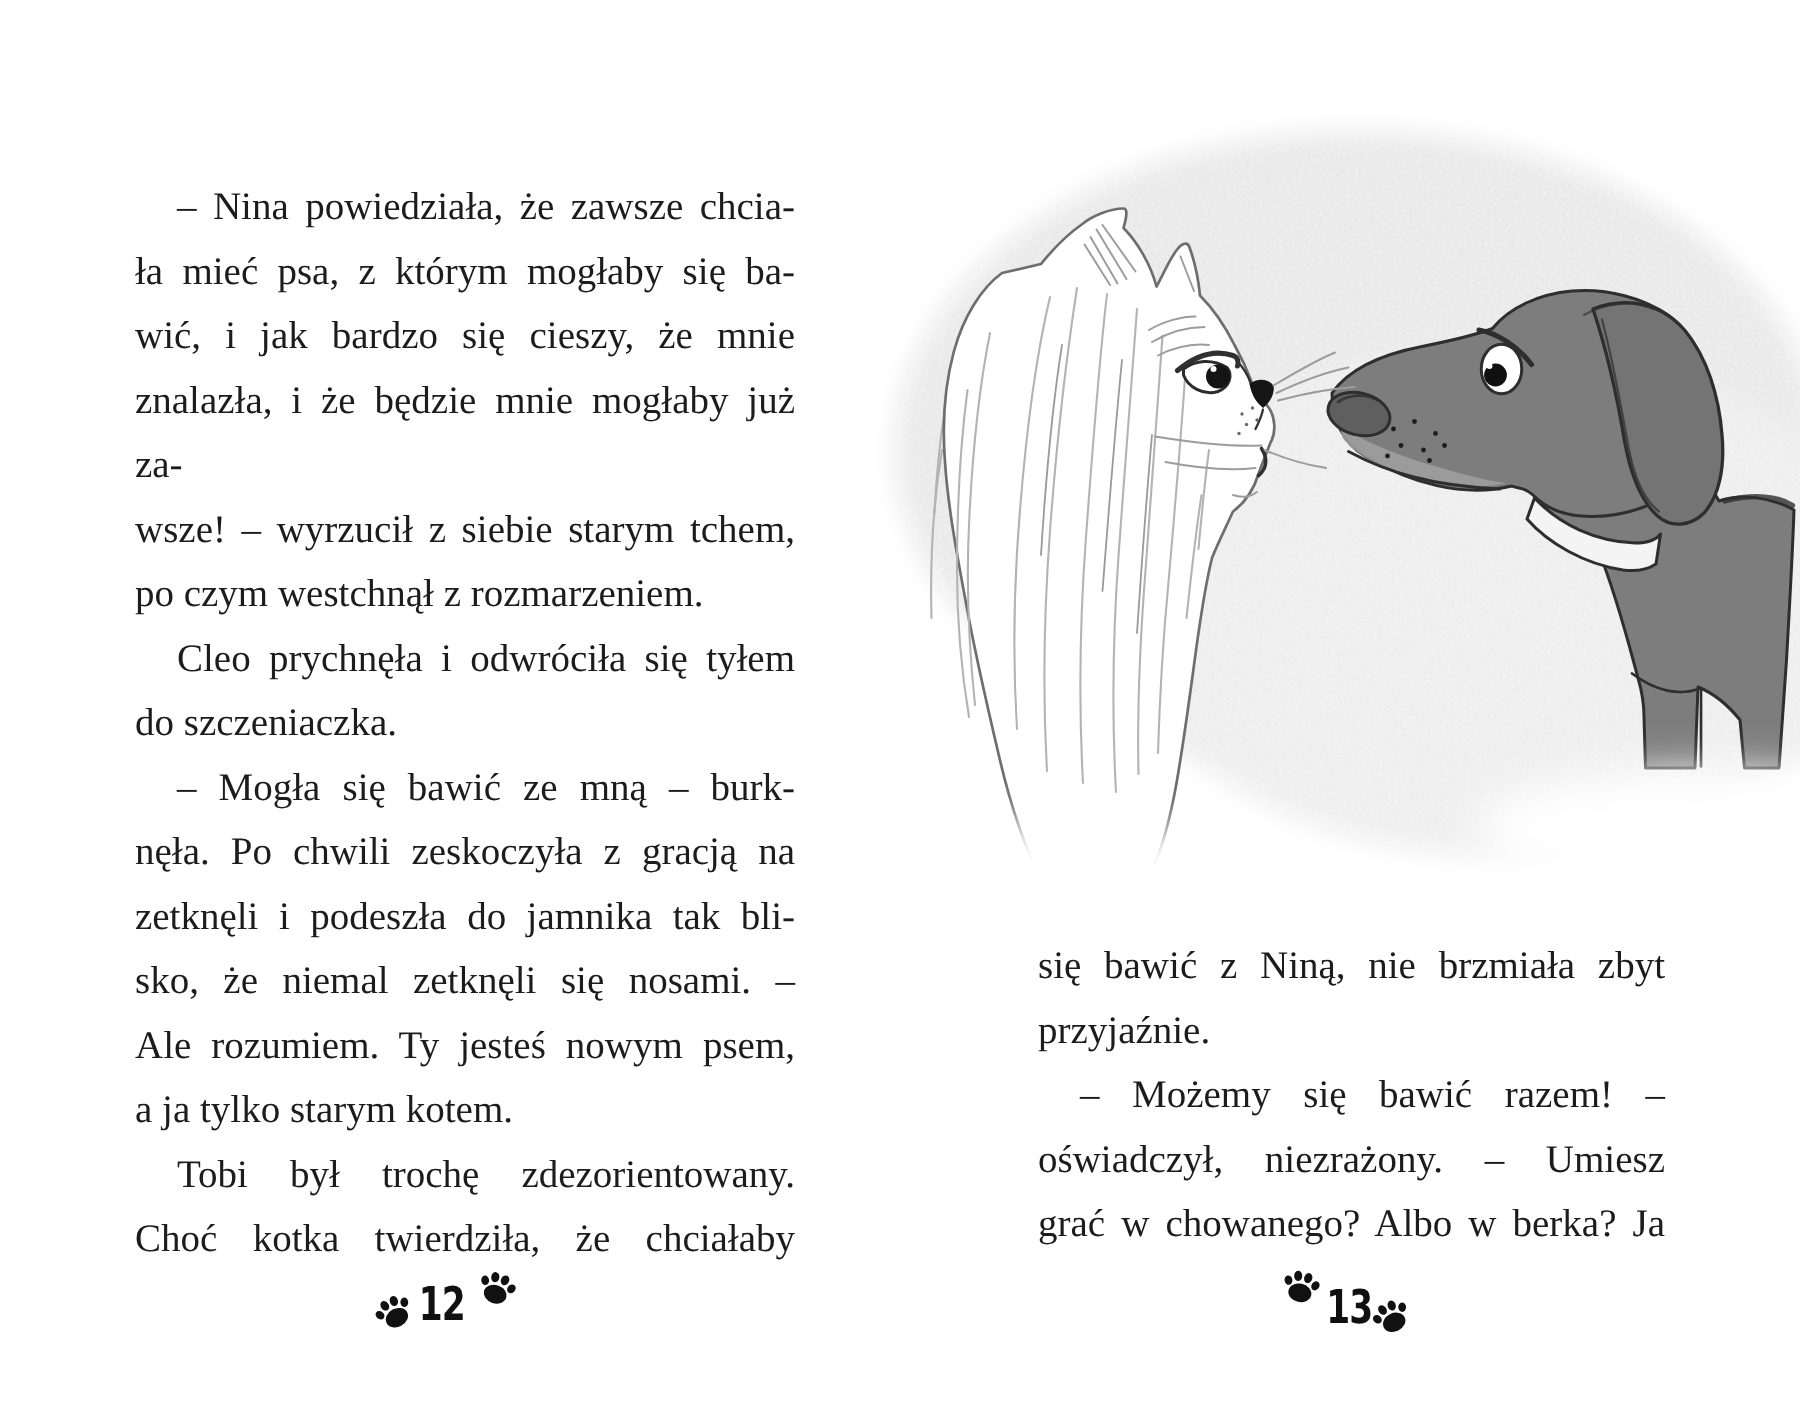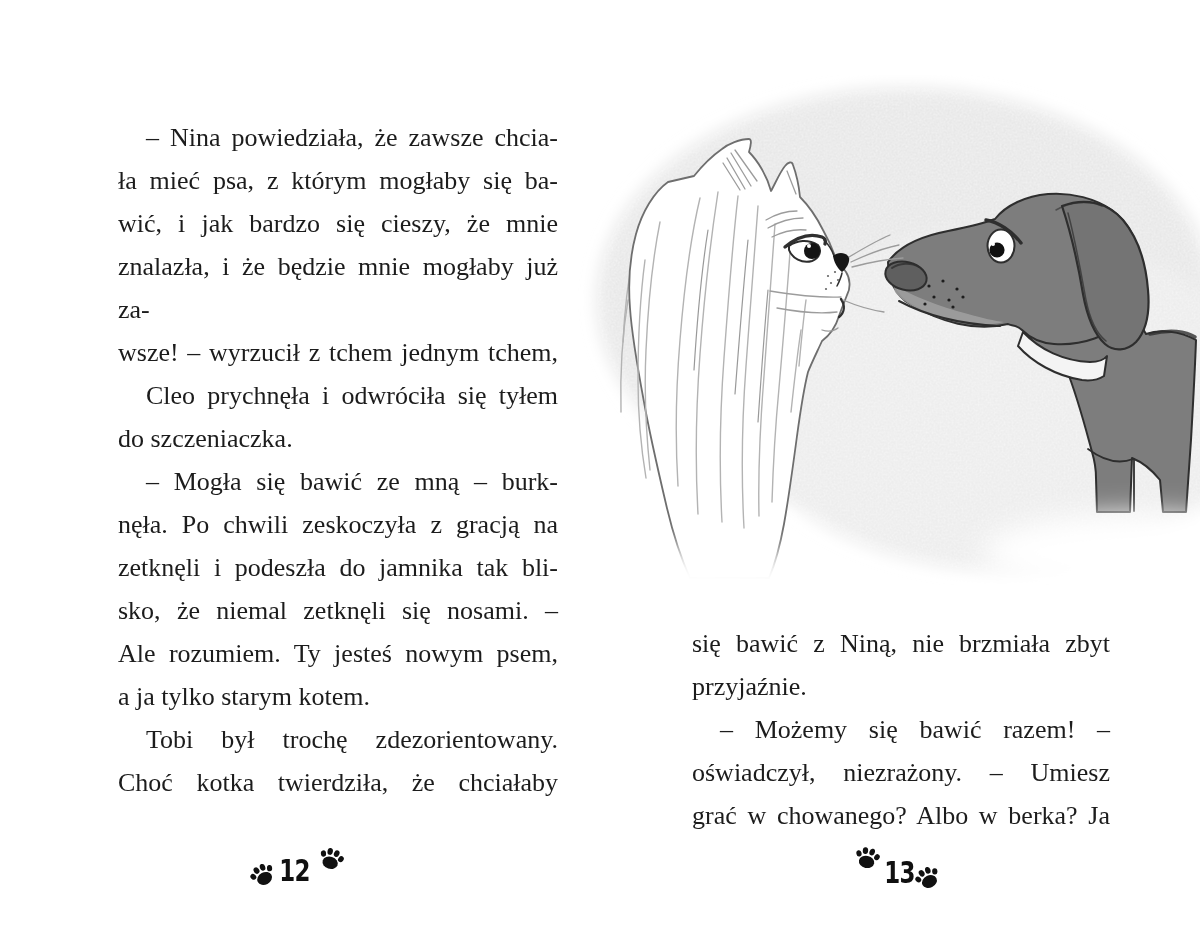--- a/index.html
+++ b/index.html
@@ -7,21 +7,21 @@
     width:1200px;height:946px;position:relative;background:#ffffff;
     font-family:"Liberation Serif","DejaVu Serif",serif;
     color:var(--c-ink,#1c1c1c);overflow:hidden;
   }
   .spread{position:absolute;inset:0;}
   .page{position:absolute;top:0;width:600px;height:946px;}
   .page-left{left:0;}
   .page-right{left:600px;}
 
   .textblock{position:absolute;font-size:26px;line-height:43px;}
-  .tb-left{left:90px;top:116px;width:440px;margin-left:28px;}
+  .tb-left{left:90px;top:116px;width:440px;}
   .tb-right{left:92px;top:590px;width:418px;margin-top:32px;}
   .tline{text-align:justify;text-align-last:justify;white-space:normal;}
   .tline.pend{text-align-last:left;}
   .tline.ind{text-indent:28px;}
 
   .pagenum{
     position:absolute;width:40px;text-align:center;
     font-family:"DejaVu Sans","Liberation Sans",sans-serif;
     font-weight:bold;font-size:31px;line-height:34px;
     transform:scaleX(.74);letter-spacing:-1px;color:#101010;
@@ -172,21 +172,22 @@
     <ellipse class="fadewhite" cx="706" cy="600" rx="175" ry="52" filter="url(#b14)"></ellipse>
     <ellipse class="fadewhite" cx="1138" cy="552" rx="155" ry="38" filter="url(#b14)"></ellipse>
   </svg>
 
   <section class="page page-left">
     <div class="textblock tb-left">
       <div class="tline ind" style="">– Nina powiedziała, że zawsze chcia-</div>
       <div class="tline" style="">ła mieć psa, z którym mogłaby się ba-</div>
       <div class="tline" style="">wić, i jak bardzo się cieszy, że mnie</div>
       <div class="tline" style="">znalazła, i że będzie mnie mogłaby już za-</div>
-      <div class="tline" style="">wsze! – wyrzucił z tchem jednym tchem,</div>
+      <div class="tline" style="">wsze! – wyrzucił z siebie starym tchem,</div>
+      <div class="tline pend" style="">po czym westchnął z rozmarzeniem.</div>
       <div class="tline ind" style="">Cleo prychnęła i odwróciła się tyłem</div>
       <div class="tline pend" style="">do szczeniaczka.</div>
       <div class="tline ind" style="">– Mogła się bawić ze mną – burk-</div>
       <div class="tline" style="">nęła. Po chwili zeskoczyła z gracją na</div>
       <div class="tline" style="">zetknęli i podeszła do jamnika tak bli-</div>
       <div class="tline" style="">sko, że niemal zetknęli się nosami. –</div>
       <div class="tline" style="">Ale rozumiem. Ty jesteś nowym psem,</div>
       <div class="tline pend" style="">a ja tylko starym kotem.</div>
       <div class="tline ind" style="">Tobi był trochę zdezorientowany.</div>
       <div class="tline" style="">Choć kotka twierdziła, że chciałaby</div>

